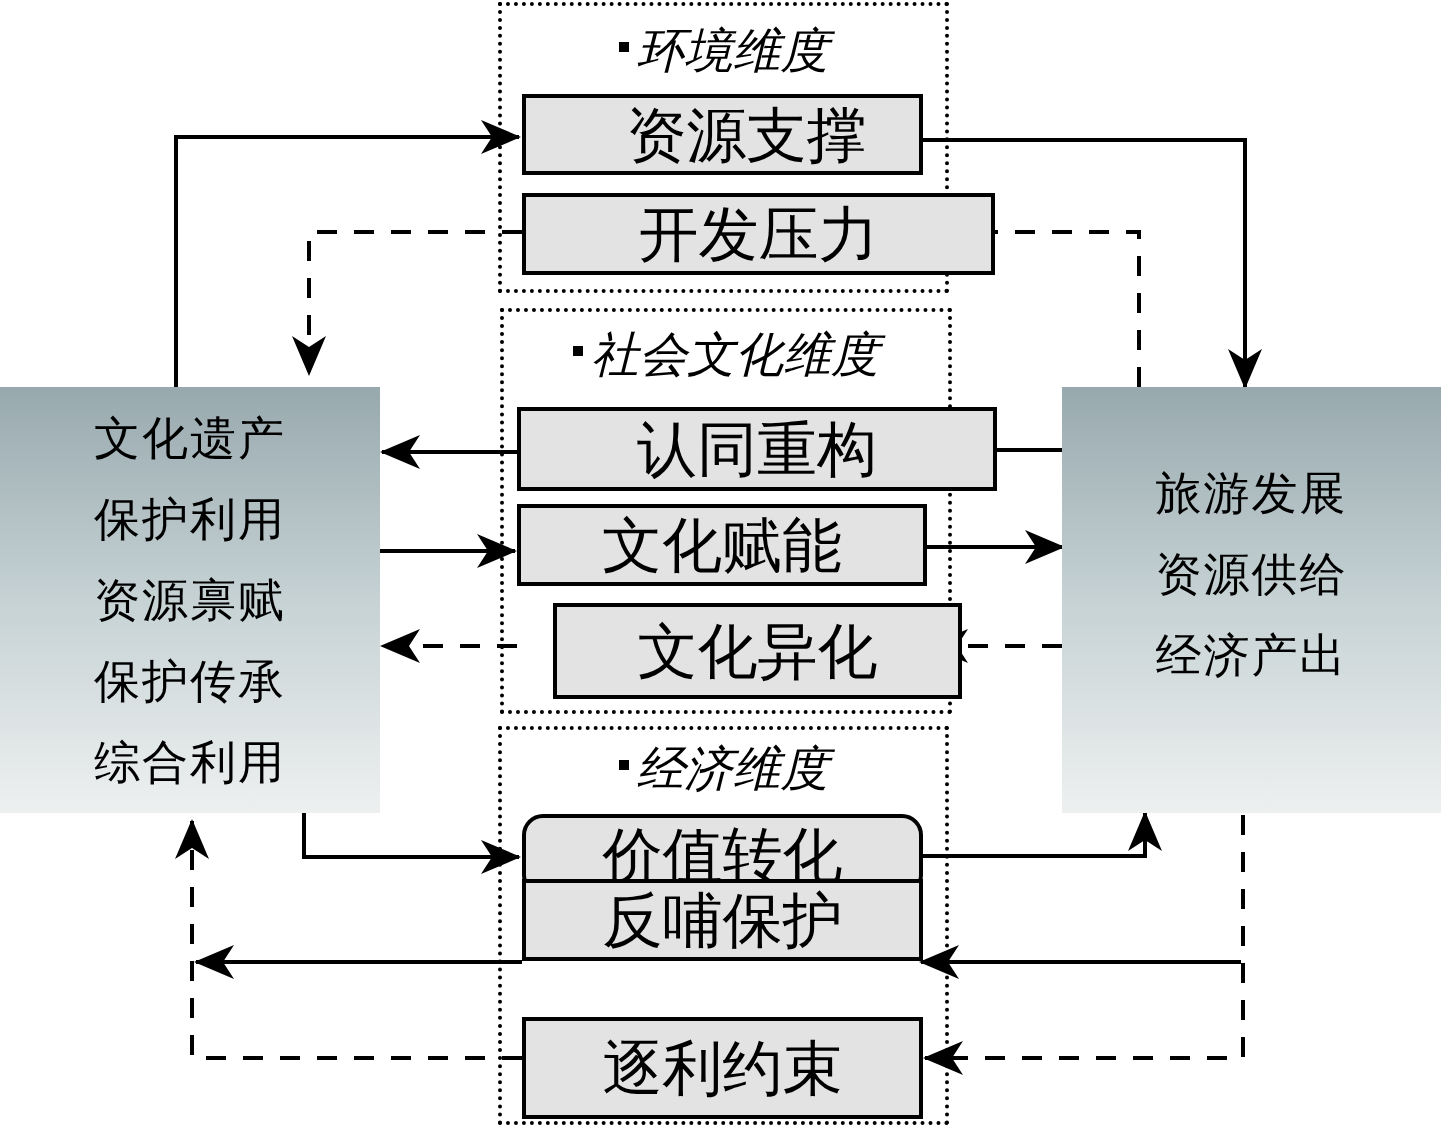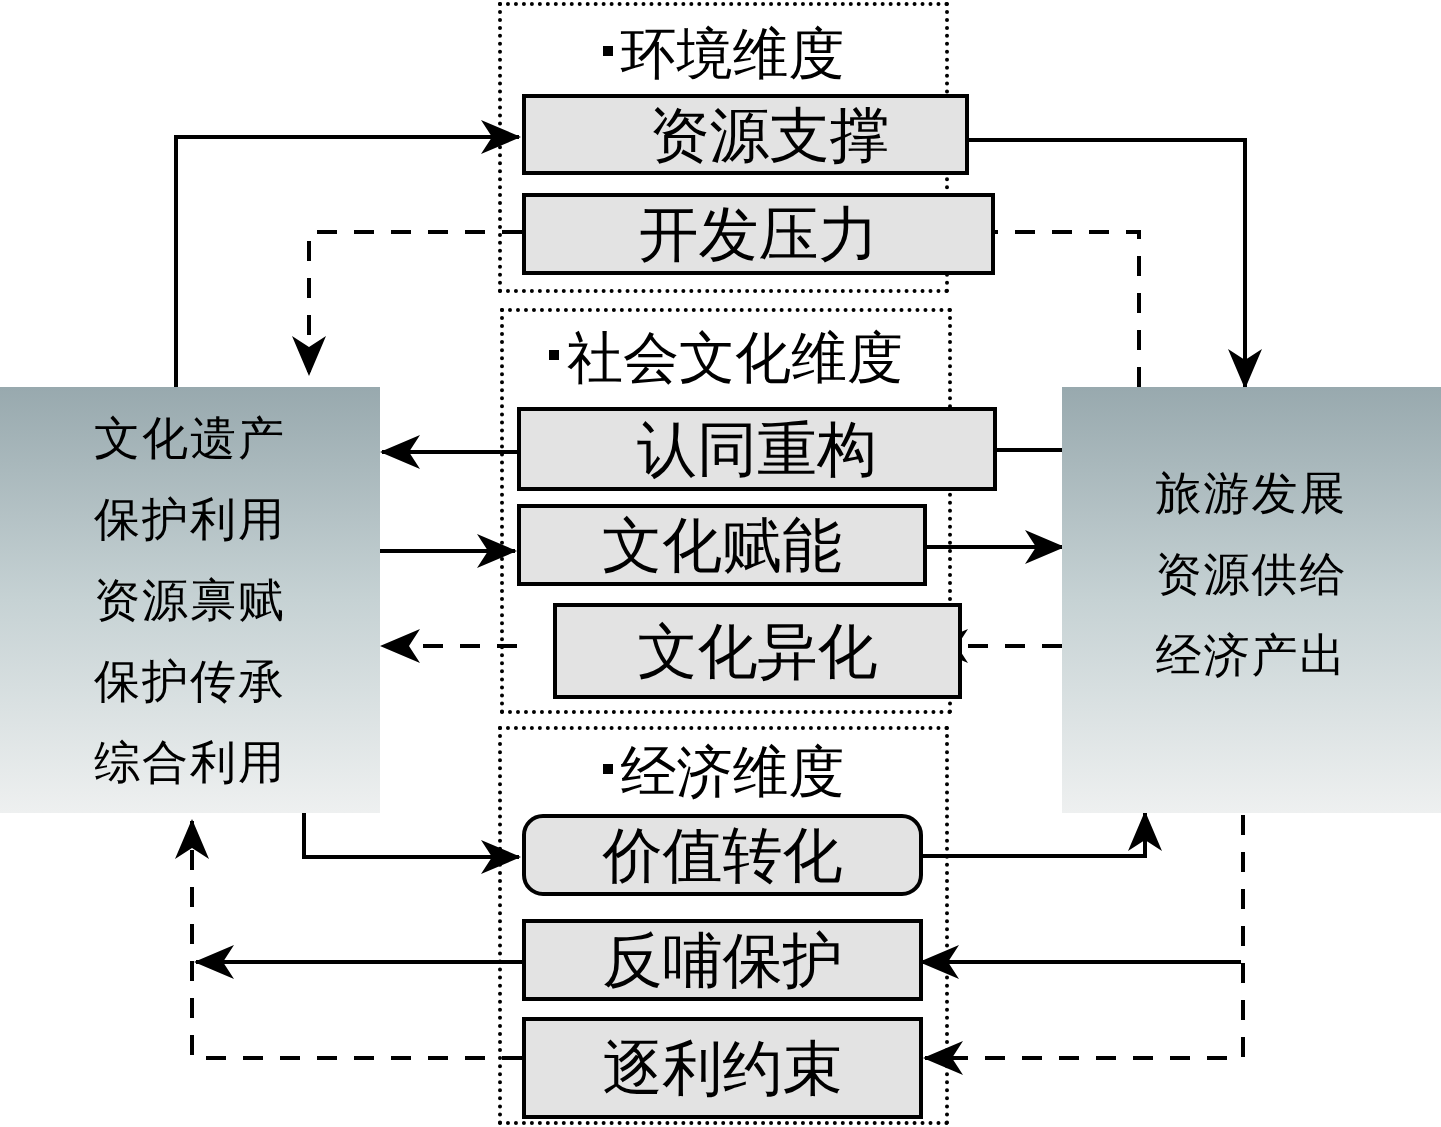--- a/index.html
+++ b/index.html
@@ -1,20 +1,20 @@
 <!DOCTYPE html>
 <html><head>
 <meta charset="utf-8">
 <style>
   html, body { margin: 0; padding: 0; background: #ffffff; }
   body { width: 1441px; height: 1127px; position: relative; overflow: hidden;
          font-family: "DejaVu Serif", "Liberation Serif", serif; color: #000; }
   .container { position: absolute; border: 4px dotted #000; box-sizing: border-box; }
   .dim-title { position: absolute; left: 0; right: 0; text-align: center;
-               font-size: 56px; line-height: 1; white-space: nowrap; }
+               font-size: 48px; line-height: 1; white-space: nowrap; font-style: italic; }
   .dim-title .bullet { display: inline-block; width: 10px; height: 10px; background: #000;
                        vertical-align: middle; margin-right: 8px; position: relative; top: -8px; }
   .item { position: absolute; box-sizing: border-box; border: 4px solid #000; background: #e3e3e3;
           display: flex; align-items: center; justify-content: center;
           font-size: 60px; line-height: 1; cursor: pointer; }
   .side { position: absolute; box-sizing: border-box;
           background: linear-gradient(to bottom, #98a9ae 0%, #c6d2d4 50%, #eef0f0 100%);
           display: flex; flex-direction: column; align-items: center; justify-content: center;
           font-size: 46px; line-height: 81px; cursor: pointer; }
   .side span { display: block; white-space: nowrap; letter-spacing: 2px; }
@@ -60,29 +60,29 @@
     <span class="bullet"></span><span>社会文化维度</span>
   </div>
 </div>
 
 <div class="container" style="left:498px; top:726px; width:451px; height:399px;">
   <div class="dim-title" style="top:14px;">
     <span class="bullet"></span><span>经济维度</span>
   </div>
 </div>
 
-<div class="item" style="left:522px; top:94px; width:447px; height:81px;padding-left:48px;">资源支撑</div>
+<div class="item" style="left:522px; top:94px; width:401px; height:81px;padding-left:48px;">资源支撑</div>
 <div class="item" style="left:522px; top:193px; width:473px; height:82px;">开发压力</div>
 
 <div class="item" style="left:517px; top:407px; width:480px; height:84px;">认同重构</div>
 <div class="item" style="left:517px; top:504px; width:410px; height:82px;">文化赋能</div>
 <div class="item" style="left:517px; top:603px; width:409px; height:96px;margin-left:36px;">文化异化</div>
 
 <div class="item" style="left:522px; top:814px; width:401px; height:82px;border-radius:21px;">价值转化</div>
-<div class="item" style="left:522px; top:919px; width:401px; height:82px;">反哺保护</div>
+<div class="item" style="left:522px; top:879px; width:401px; height:82px;">反哺保护</div>
 <div class="item" style="left:522px; top:1017px; width:401px; height:102px;">逐利约束</div>
 
 <div class="side" style="left:0px; top:387px; width:380px; height:426px; padding-right:0px;">
   <span>文化遗产</span>
   <span>保护利用</span>
   <span>资源禀赋</span>
   <span>保护传承</span>
   <span>综合利用</span>
 </div>
 

